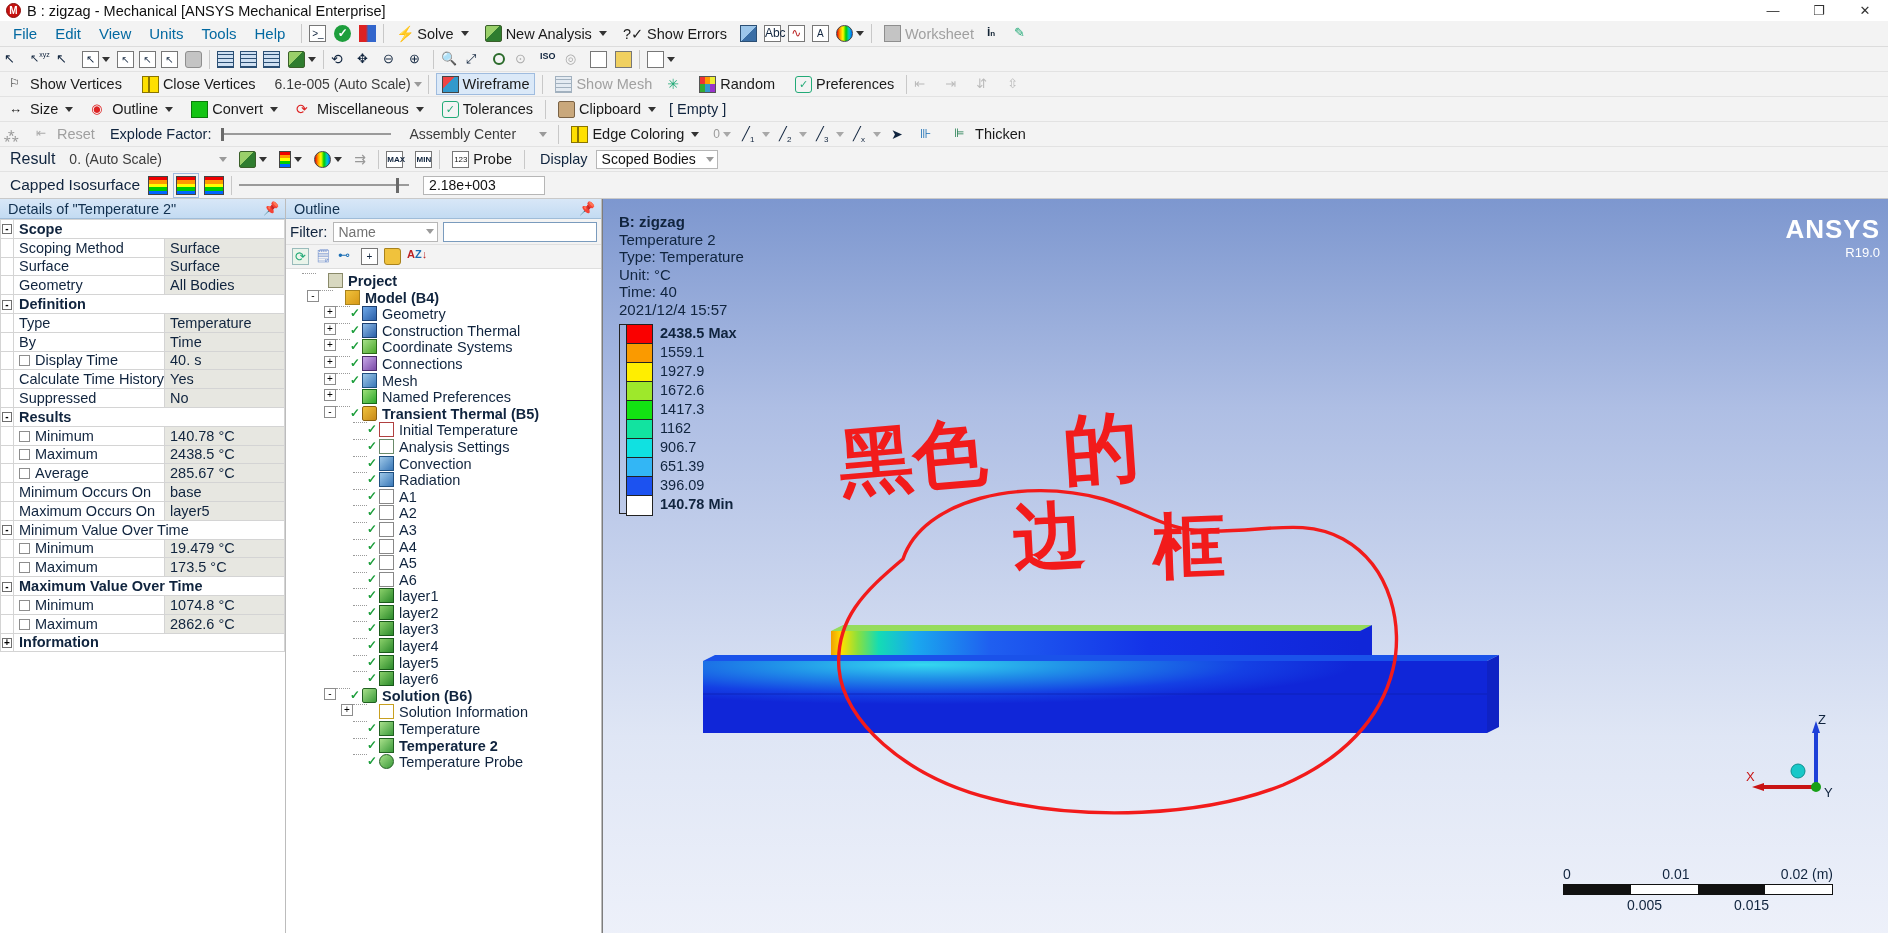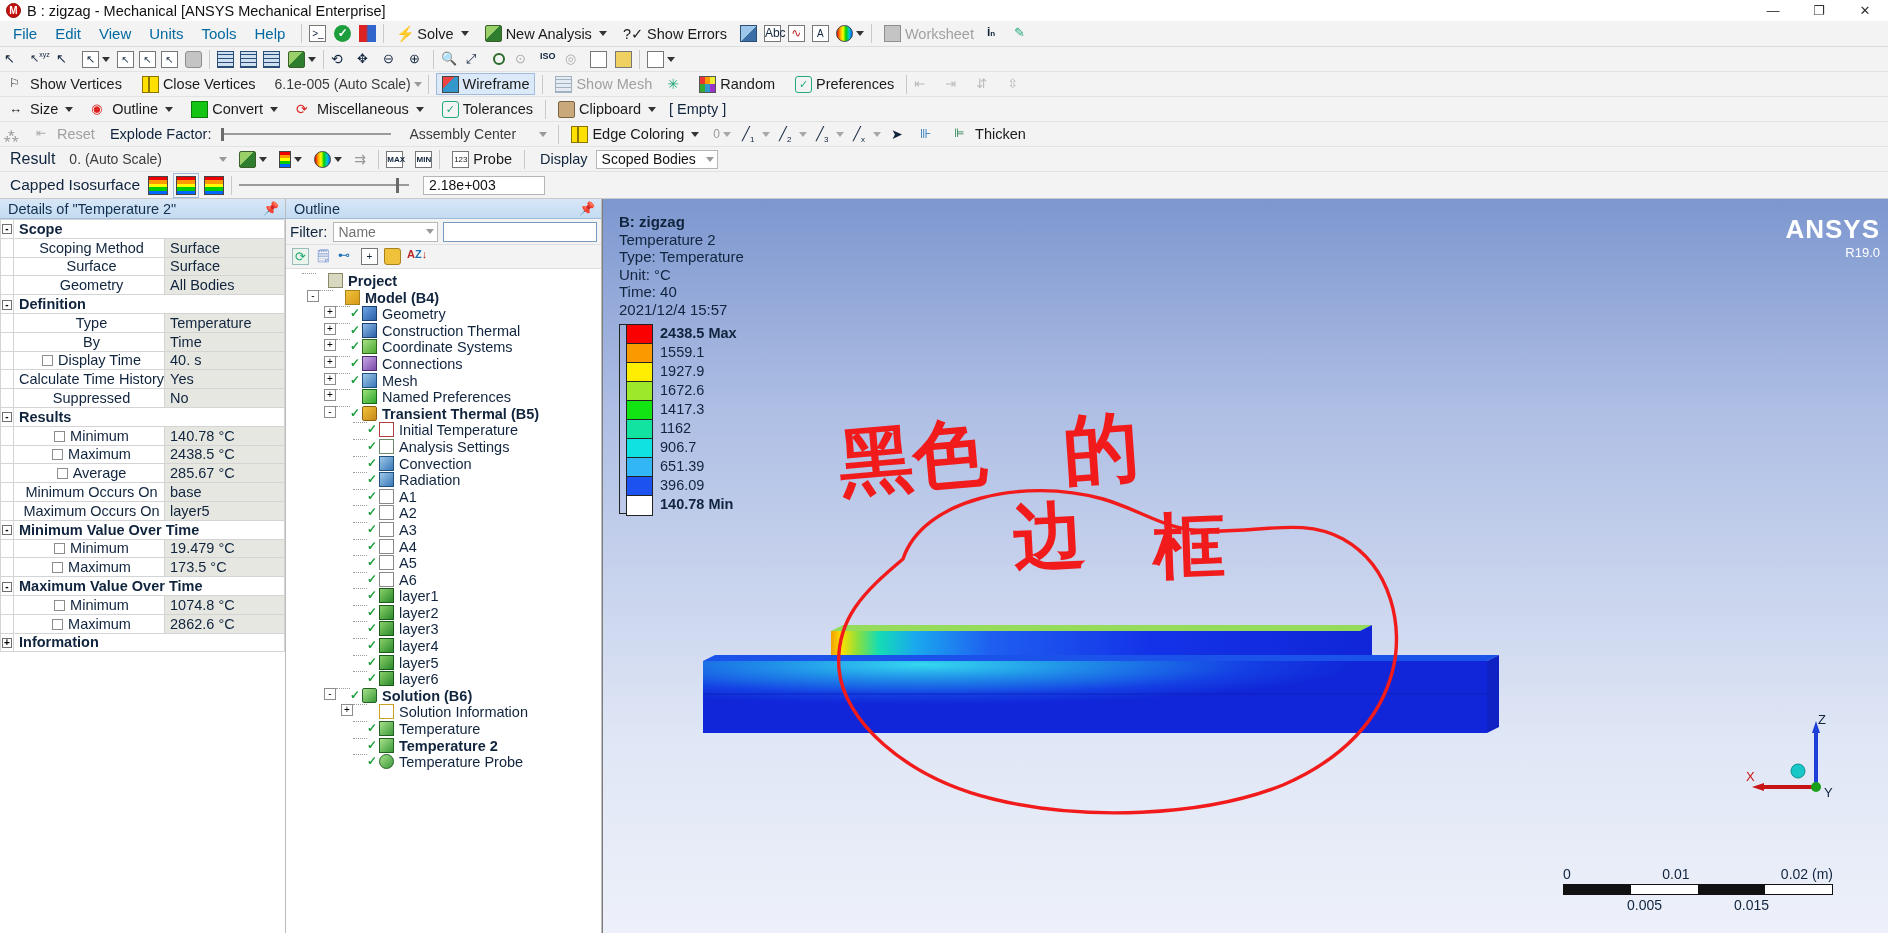--- a/index.html
+++ b/index.html
@@ -99,21 +99,21 @@
   .dtable{ border:1px solid #a6a6a6; border-top:none; margin:0; width:100%;
            border-collapse:collapse; font-size:14.5px; }
   .dtable tr{ height:18.8px; }
   .dtable td{ border:1px solid #d4d4d4; padding:0 0 0 5px; white-space:nowrap;
               overflow:hidden; }
   .grp td{ background:#fff; font-weight:bold; }
   .exp{ width:13px;text-align:center;border:1px solid #d4d4d4 !important;
         padding:0 !important;background:#fff;font-size:10px;color:#333; }
   .expbox{ display:inline-block;width:10px;height:10px;border:1px solid #6f6f6f;
            background:#fff;line-height:8px;font-size:10px;text-align:center;color:#000; }
-  .k{ width:128px; background:#fff;text-align:center; }
+  .k{ width:128px; background:#fff; }
   .v{ background:#e7e7e1; }
   .cbx{ display:inline-block;width:11px;height:11px;border:1px solid #8d8d8d;
         background:#fff;margin-right:5px;vertical-align:-1px; }
   .details-rest{ flex:1;background:#fff; }
 
   
   .outline{ width:316px;background:#fff;display:flex;flex-direction:column;
             border-right:1px solid #bcbcbc; }
   .filterrow{ height:26px;display:flex;align-items:center;gap:5px;padding:2px 4px;
               background:#f3f3f3;border-bottom:1px solid #e0e0e0; }
@@ -552,21 +552,21 @@
             <td class="k">Minimum Occurs On</td>
             <td class="v">base</td>
           </tr>
           <tr>
             <td class="exp"></td>
             <td class="k">Maximum Occurs On</td>
             <td class="v">layer5</td>
           </tr>
           <tr class="grp">
             <td class="exp"><span class="expbox">-</span></td>
-            <td colspan="2" class="grp-c" style="font-weight: bold; margin-top: 42px;">Minimum Value Over Time</td>
+            <td colspan="2" class="grp-c" style="font-weight: normal; margin-top: 42px;">Minimum Value Over Time</td>
           </tr>
           <tr>
             <td class="exp"></td>
             <td class="k"><span class="cbx"></span>Minimum</td>
             <td class="v">19.479 °C</td>
           </tr>
           <tr>
             <td class="exp"></td>
             <td class="k"><span class="cbx"></span>Maximum</td>
             <td class="v">173.5 °C</td>

